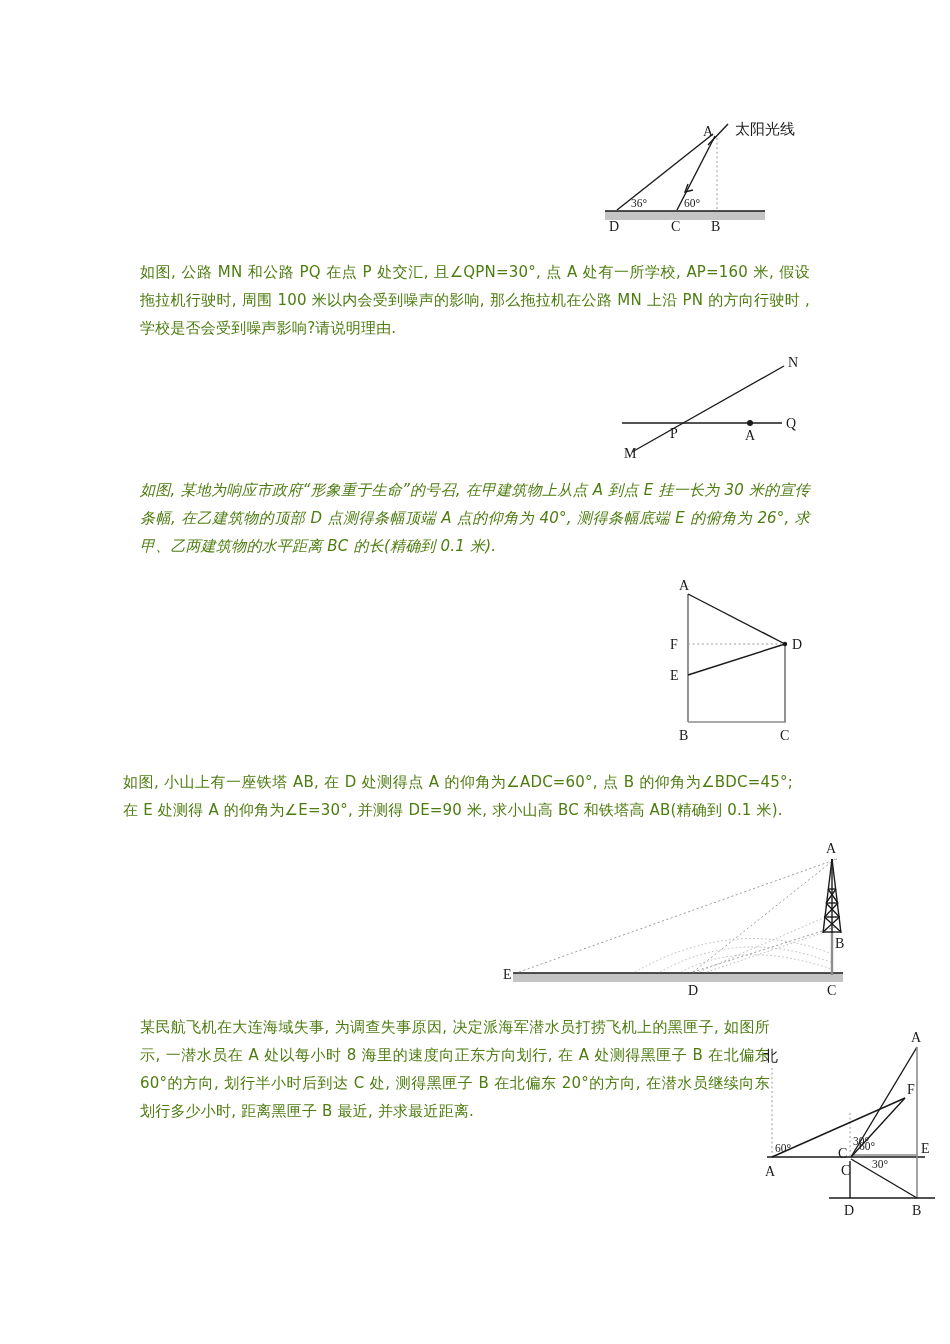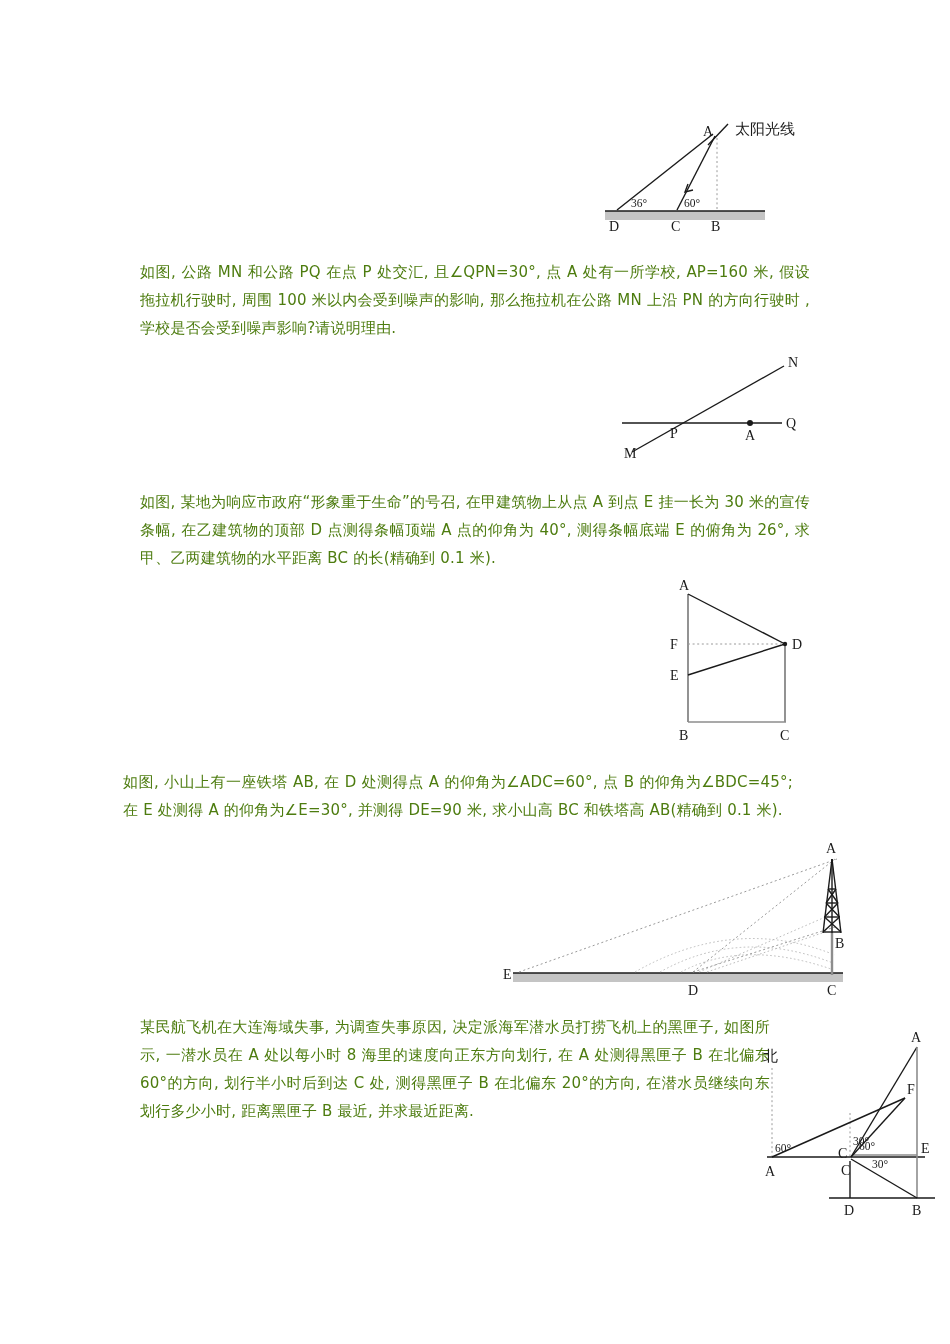--- a/index.html
+++ b/index.html
@@ -108,21 +108,21 @@
       <circle cx="150" cy="71" r="3" fill="#1a1a1a"></circle>
 
       <text class="lbl" x="188" y="15">N</text>
       <text class="lbl" x="24" y="106">M</text>
       <text class="lbl" x="70" y="86">P</text>
       <text class="lbl" x="145" y="88">A</text>
       <text class="lbl" x="186" y="76">Q</text>
     </svg>
   </div>
 
-  <div class="qtext" style="left:140px; top:488px; width:670px;">
+  <div class="qtext" style="left:140px; top:476px; width:670px;font-style:italic;">
     <span class="cjk">如图, 某地为响应市政府“形象重于生命”的号召, 在甲建筑物上从点 A 到点 E 挂一长为 30 米的宣传条幅, 在乙建筑物的顶部 D 点测得条幅顶端 A 点的仰角为 40°, 测得条幅底端 E 的俯角为 26°, 求甲、乙两建筑物的水平距离 BC 的长(精确到 0.1 米).</span>
   </div>
 
   <div class="fig" style="left:600px; top:572px;">
     <svg width="250" height="185" viewBox="0 0 250 185">
 
       <line class="stroke-thin" x1="88" y1="22" x2="88" y2="150"></line>
 
       <line class="stroke-thin" x1="185" y1="72" x2="185" y2="150"></line>
 

